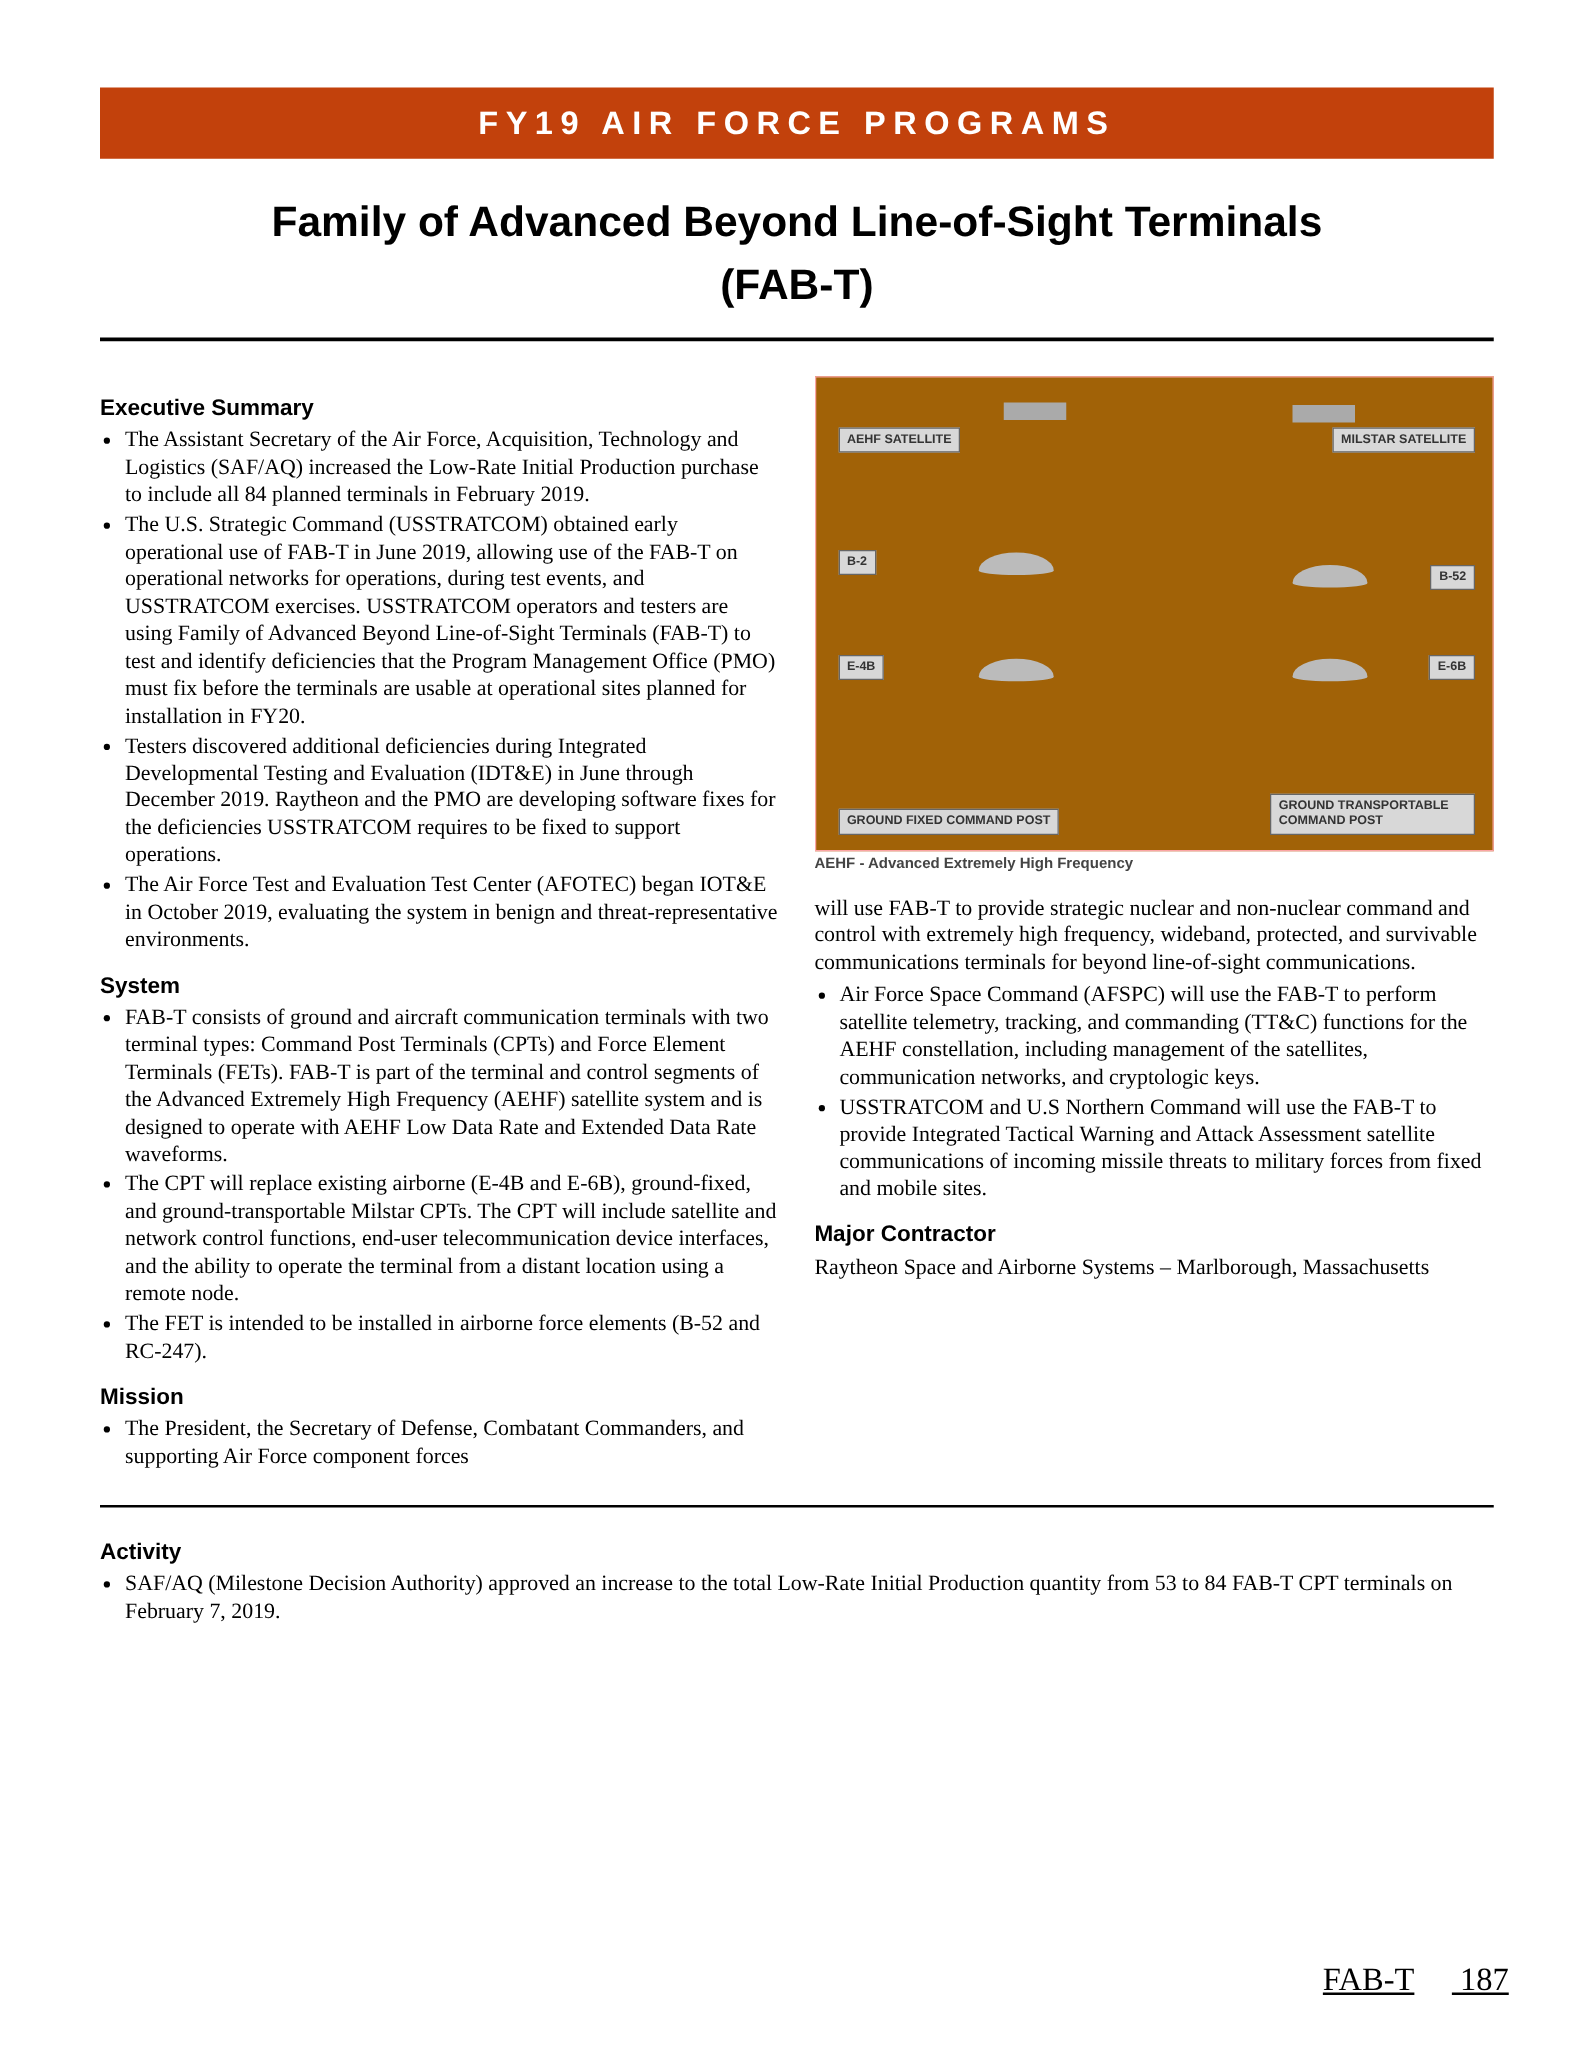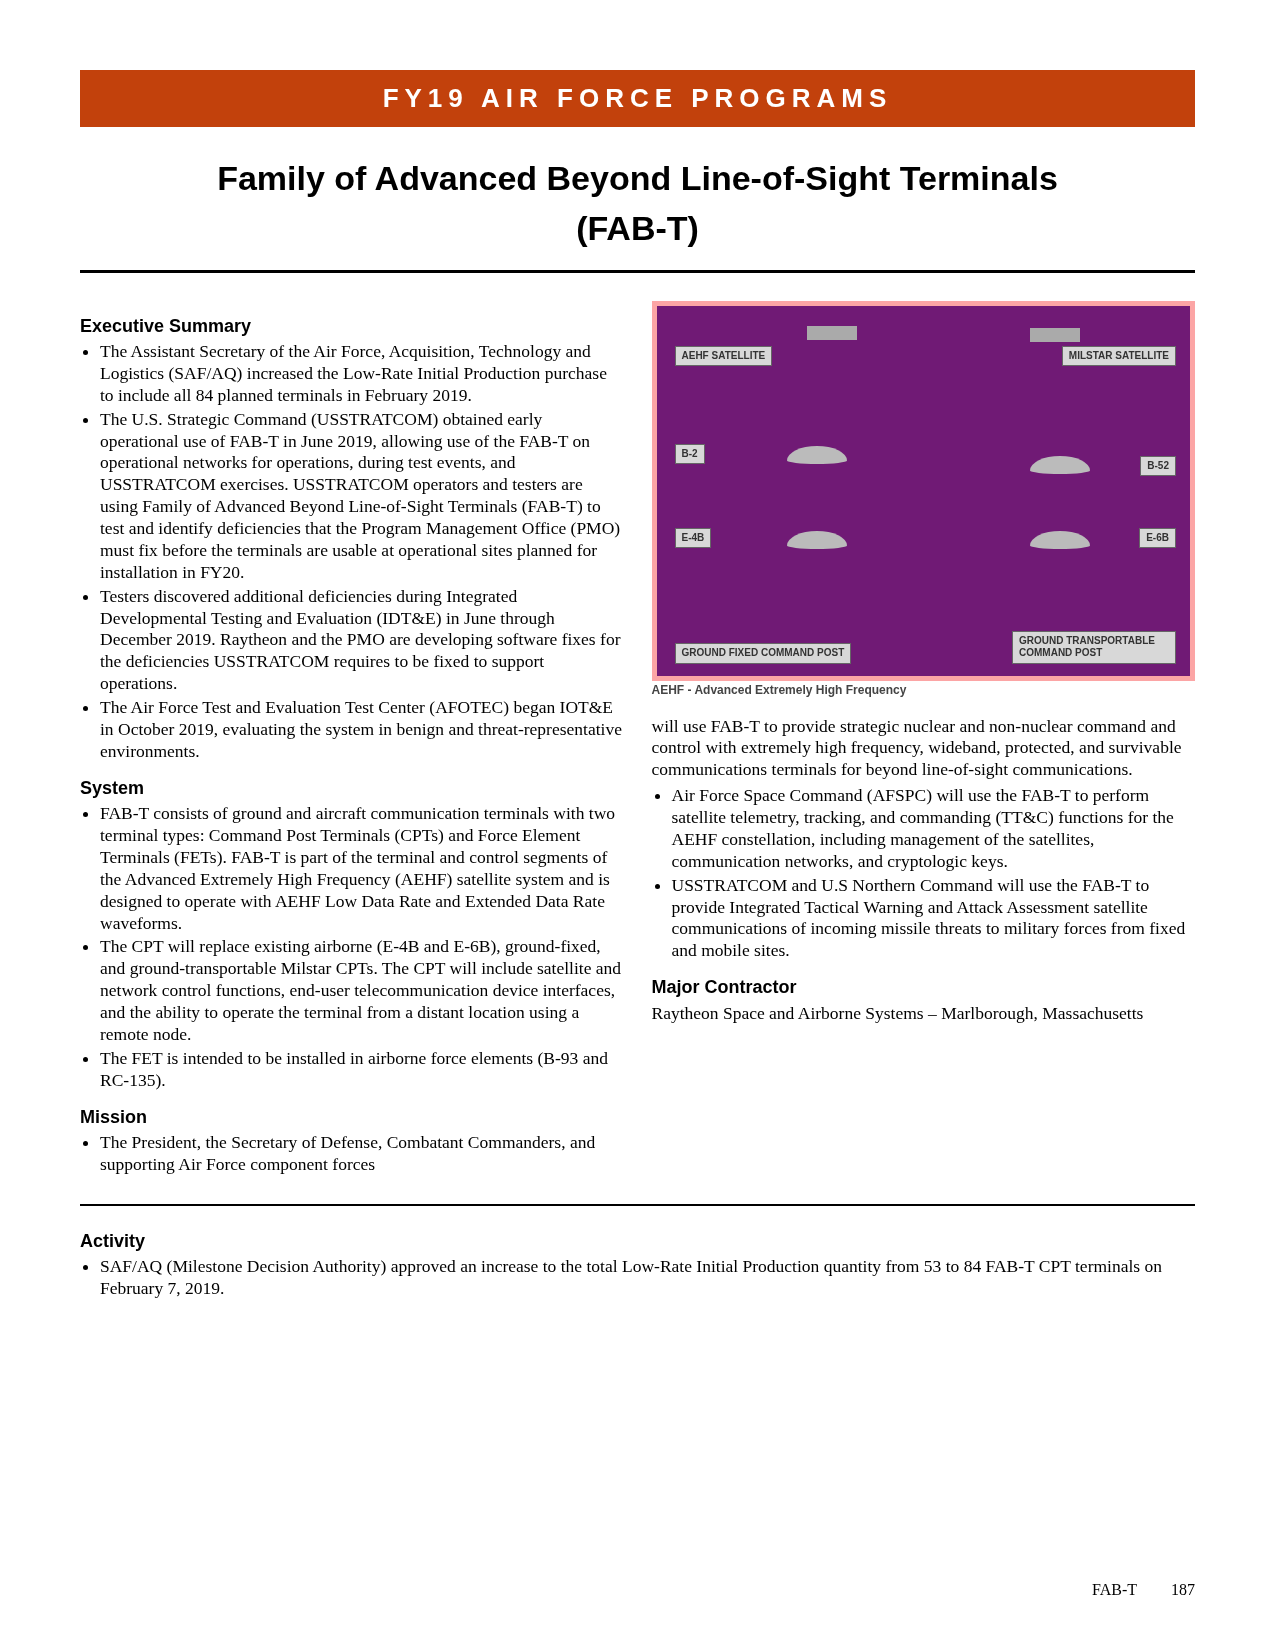--- a/index.html
+++ b/index.html
@@ -47,22 +47,22 @@
     .section-head {
       font-family: Arial, Helvetica, sans-serif;
       font-weight: bold;
       font-size: 18px;
       margin: 14px 0 4px 0;
     }
     ul { margin: 0 0 4px 0; padding-left: 20px; }
     li { margin-bottom: 2px; }
     .figure {
       width: 100%;
-      border: 5px solid #fca5a5;
-      background: #701a75;
+      border: 1px solid #fca5a5;
+      background: #a16207;
       box-sizing: border-box;
       position: relative;
       height: 380px;
       margin-bottom: 2px;
     }
     .fig-label {
       position: absolute;
       background: #d8d8d8;
       border: 1px solid #666;
       font-family: Arial, sans-serif;
@@ -88,22 +88,23 @@
     }
     .sat {
       position: absolute;
       width: 50px;
       height: 14px;
       background: #aaa;
     }
     .footer {
       position: absolute;
       bottom: 50px;
-      right: 80px;
-      font-size: 16px;
+      right: 68px;
+      font-size: 26px;
+      text-decoration: underline;
     }
     .footer .label { margin-right: 30px; }
     .continuation li { list-style: none; margin-left: -20px; }
   </style>
 </head>
 <body>
 
 <div class="banner">FY19 AIR FORCE PROGRAMS</div>
 
 <div class="title">Family of Advanced Beyond Line-of-Sight Terminals</div>
@@ -119,21 +120,21 @@
       <li>The Assistant Secretary of the Air Force, Acquisition, Technology and Logistics (SAF/AQ) increased the Low-Rate Initial Production purchase to include all 84 planned terminals in February 2019.</li>
       <li>The U.S. Strategic Command (USSTRATCOM) obtained early operational use of FAB-T in June 2019, allowing use of the FAB-T on operational networks for operations, during test events, and USSTRATCOM exercises. USSTRATCOM operators and testers are using Family of Advanced Beyond Line-of-Sight Terminals (FAB-T) to test and identify deficiencies that the Program Management Office (PMO) must fix before the terminals are usable at operational sites planned for installation in FY20.</li>
       <li>Testers discovered additional deficiencies during Integrated Developmental Testing and Evaluation (IDT&amp;E) in June through December 2019. Raytheon and the PMO are developing software fixes for the deficiencies USSTRATCOM requires to be fixed to support operations.</li>
       <li>The Air Force Test and Evaluation Test Center (AFOTEC) began IOT&amp;E in October 2019, evaluating the system in benign and threat-representative environments.</li>
     </ul>
 
     <div class="section-head">System</div>
     <ul>
       <li>FAB-T consists of ground and aircraft communication terminals with two terminal types: Command Post Terminals (CPTs) and Force Element Terminals (FETs). FAB-T is part of the terminal and control segments of the Advanced Extremely High Frequency (AEHF) satellite system and is designed to operate with AEHF Low Data Rate and Extended Data Rate waveforms.</li>
       <li>The CPT will replace existing airborne (E-4B and E-6B), ground-fixed, and ground-transportable Milstar CPTs. The CPT will include satellite and network control functions, end-user telecommunication device interfaces, and the ability to operate the terminal from a distant location using a remote node.</li>
-      <li>The FET is intended to be installed in airborne force elements (B-93 and RC-135).</li>
+      <li>The FET is intended to be installed in airborne force elements (B-52 and RC-247).</li>
     </ul>
 
     <div class="section-head">Mission</div>
     <ul>
       <li>The President, the Secretary of Defense, Combatant Commanders, and supporting Air Force component forces</li>
     </ul>
   </div>
 
   <div class="col">
     <div class="figure">

